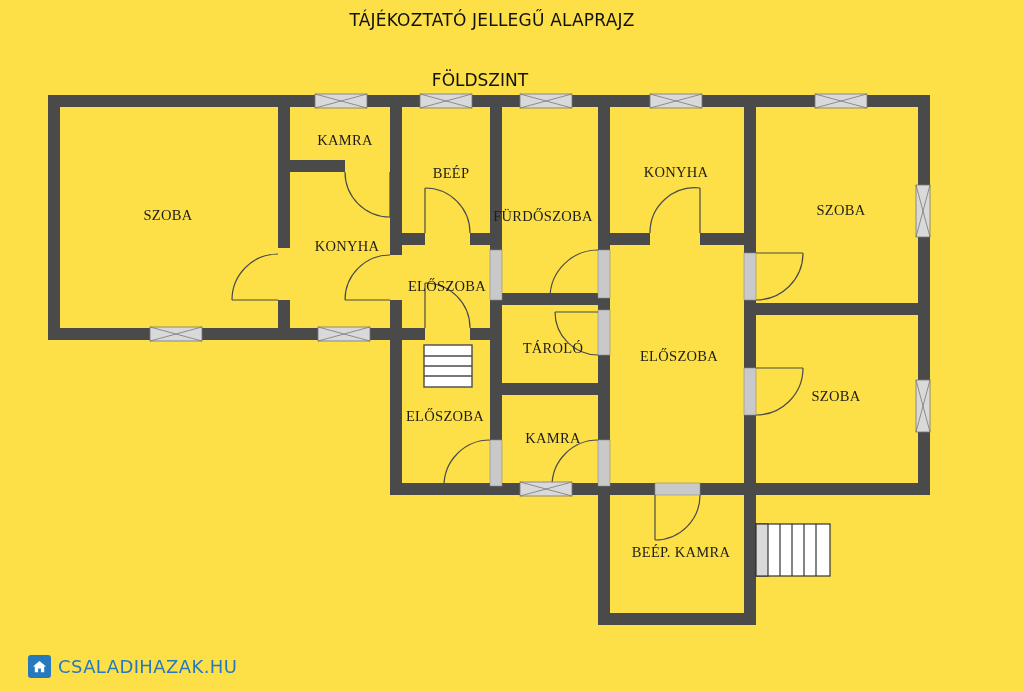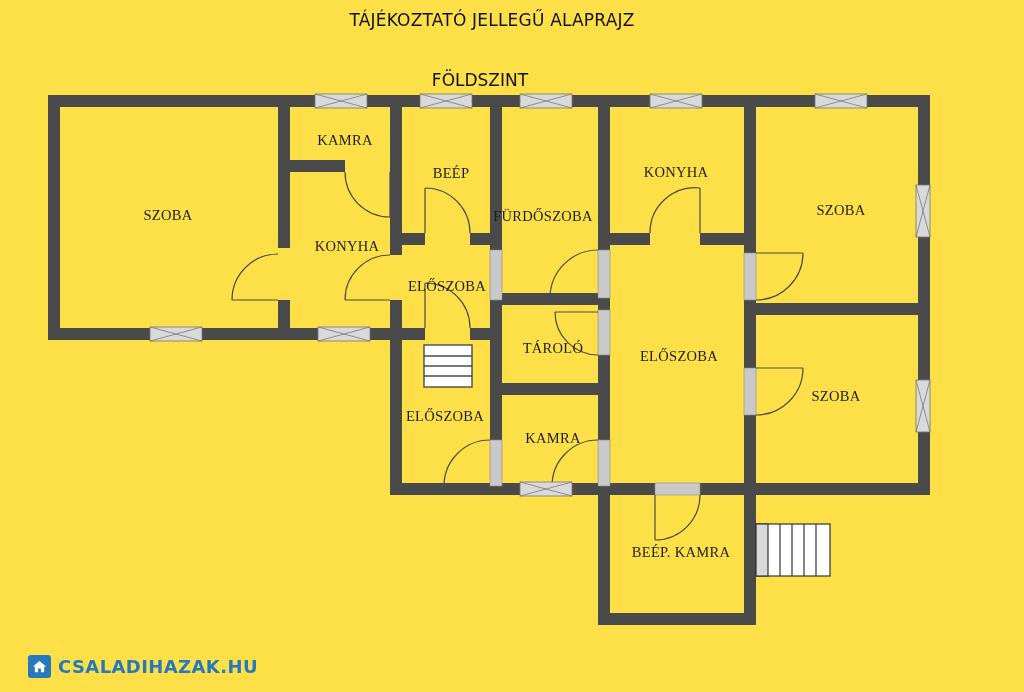--- a/index.html
+++ b/index.html
@@ -9,21 +9,21 @@
   .title { position:absolute; top:10px; left:0; width:984px; text-align:center;
            font-size:17px; color:#111; letter-spacing:0.2px; }
   .subtitle { position:absolute; top:38px; left:0; width:960px; text-align:center;
               font-size:17px; color:#111;margin-top:32px; }
   .plan-svg { position:absolute; left:0; top:0; }
   .room-label { position:absolute; transform:translate(-50%,-50%);
                 font-size:14.5px; color:#1c1c1c; white-space:nowrap; letter-spacing:0.3px;font-family:Liberation Serif, serif; }
   .watermark { position:absolute; left:28px; top:655px; display:flex; align-items:center; gap:7px; }
   .wm-icon { width:23px; height:23px; border-radius:3px; display:flex; align-items:center;
              justify-content:center; }
-  .wm-text { font-weight:bold; font-size:18px; letter-spacing:0.4px; }
+  .wm-text { font-weight:normal; font-size:18px; letter-spacing:0.4px; }
 </style>
 </head>
 <body>
 
 <div class="page">
 
   <div class="title">TÁJÉKOZTATÓ JELLEGŰ ALAPRAJZ</div>
   <div class="subtitle">FÖLDSZINT</div>
 
   <svg class="plan-svg" width="1024" height="692" viewBox="0 0 1024 692">

